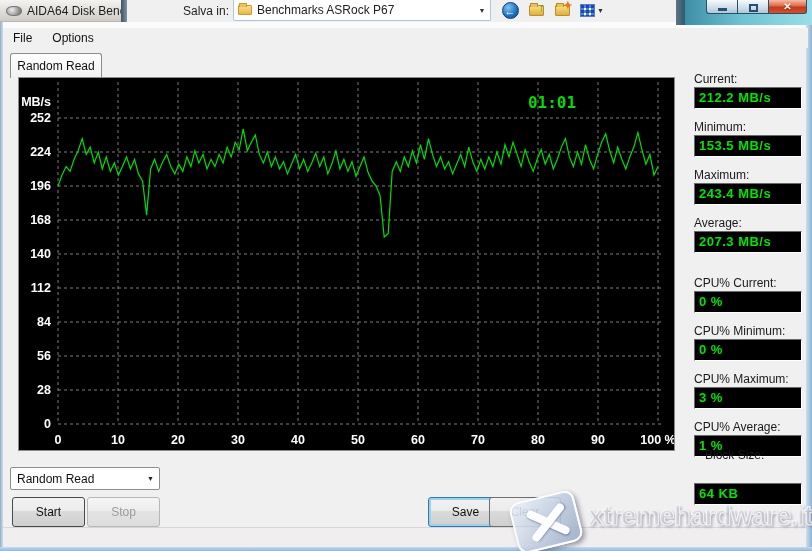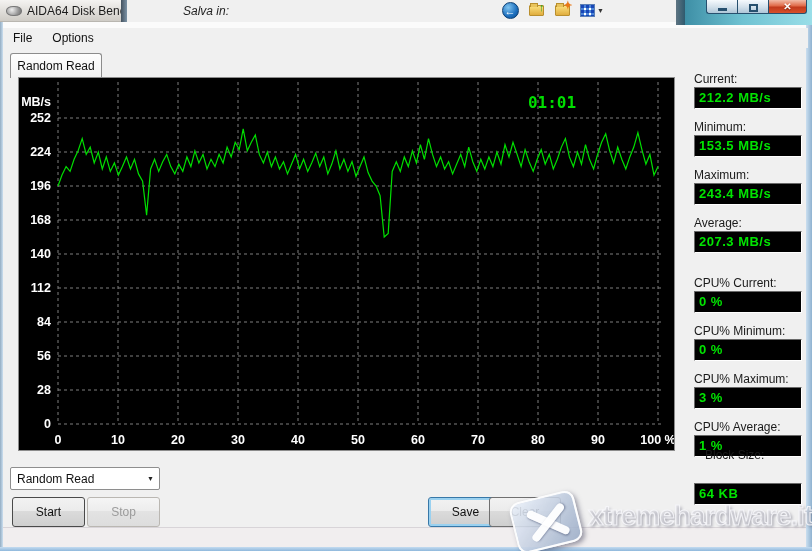--- a/index.html
+++ b/index.html
@@ -22,21 +22,21 @@
             border-bottom:1px solid #B9B6B0;}
   .disk-ico{width:16px;height:10px;margin:0 5px 0 6px;border-radius:45%;
             background:radial-gradient(circle at 35% 35%,#EFEFEF,#9A9A9A 60%,#6F6F6F);
             border:1px solid #787878;flex:none;}
   .titletxt{font-size:12px;color:#1c1c1c;}
   .dlg-left-edge{position:absolute;left:121px;top:0;width:6px;height:22px;
             background:linear-gradient(90deg,#44525F,#7C93A6);}
 
   
   .dlg{position:absolute;left:127px;top:0;width:549px;height:22px;background:#F0F0F0;}
-  .dlg-label{position:absolute;left:56px;top:4px;font-size:12px;color:#1f1f1f;font-style:italic;}
+  .dlg-label{position:absolute;left:56px;top:4px;font-size:12px;color:#1f1f1f;}
   .dlg-combo{position:absolute;left:106px;top:0;width:258px;height:21px;background:#fff;
              border:1px solid #AFC4DA;border-top:none;border-radius:0 0 2px 2px;
              display:flex;align-items:center;font-size:12px;color:#222;}
   .folder{width:14px;height:10px;background:linear-gradient(#FBE07E,#E8B74B);
           border:1px solid #C79A35;border-radius:1px;position:relative;flex:none;margin:0 5px 0 4px;}
   .folder:before{content:"";position:absolute;left:0;top:-3px;width:6px;height:3px;
           background:#E8C35C;border:1px solid #C79A35;border-bottom:none;border-radius:1px 1px 0 0;}
   .dlg-combo .arrow{margin-left:auto;width:16px;text-align:center;font-size:7px;color:#333;}
   .tool{position:absolute;top:1px;width:18px;height:18px;display:flex;align-items:center;justify-content:center;}
   .back-circ{width:17px;height:17px;border-radius:50%;color:#fff;font-size:11px;line-height:16px;text-align:center;
@@ -138,20 +138,25 @@
   <div class="b-bottom"></div>
 
   <div class="titlebar">
     <span class="disk-ico"></span>
     <span class="titletxt">AIDA64 Disk Bench</span>
   </div>
   <div class="dlg-left-edge"></div>
 
   <div class="dlg">
     <span class="dlg-label">Salva in:</span>
+    <div class="dlg-combo">
+      <span class="folder"></span>
+      <span>Benchmarks ASRock P67</span>
+      <span class="arrow">▼</span>
+    </div>
     <div class="tool" style="left:374px;">
       <span class="back-circ">←</span>
     </div>
     <div class="tool" style="left:400px;">
       <span class="mini-folder">
           <span class="badge up-badge">↑</span>
         </span>
     </div>
     <div class="tool" style="left:426px;">
       <span class="mini-folder">

